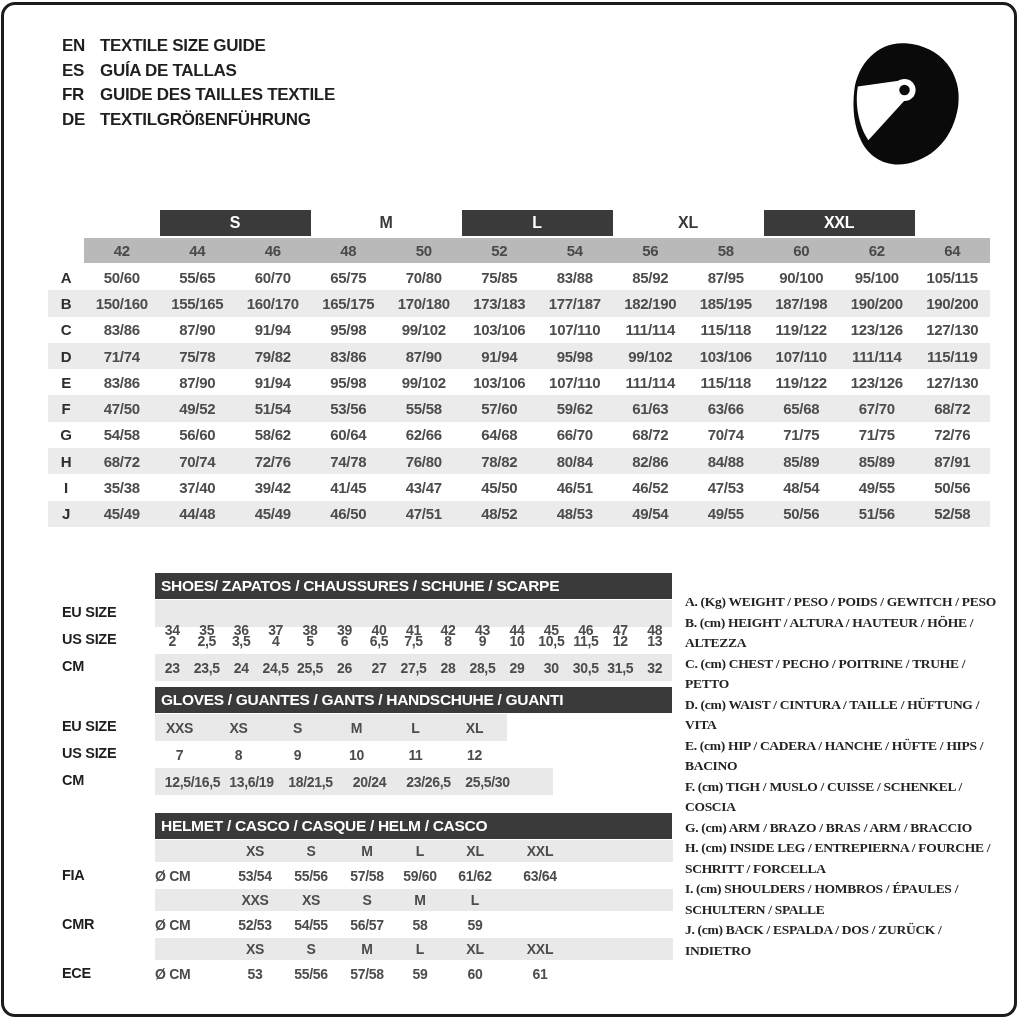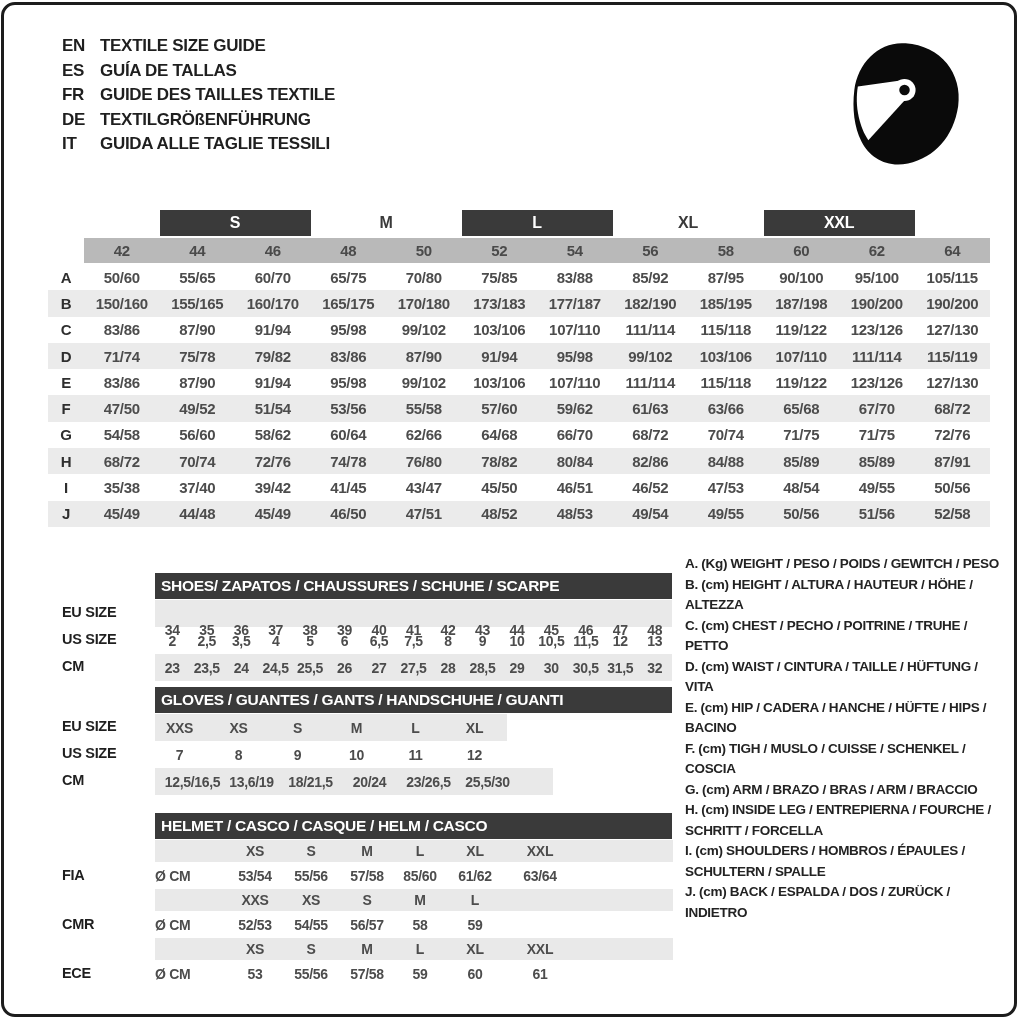--- a/index.html
+++ b/index.html
@@ -31,21 +31,21 @@
   .letter{text-align:center;font-weight:700;font-size:15px;color:#2e2e2e;}
 
   
   .bar{position:absolute;left:155px;width:517px;height:26px;background:#3a3a3a;color:#fff;
        font-weight:700;font-size:15.5px;line-height:26px;padding-left:6px;box-sizing:border-box;white-space:nowrap;}
   .side-label{position:absolute;left:62px;font-weight:700;font-size:14.5px;color:#1f1f1f;white-space:nowrap;text-align:center;}
   .row-strip{position:absolute;left:155px;background:#e9e9e9;}
   .mini-grid{position:absolute;display:grid;align-items:center;}
   .mini-grid .cell{font-size:14px;}
 
-  #legend{position:absolute;left:685px;top:554px;width:315px;}
+  #legend{position:absolute;left:685px;top:592px;width:315px;font-family:Liberation Serif, serif;}
   .legend-item{font-weight:700;font-size:13.5px;line-height:20.5px;color:#232323;white-space:normal;}
 </style>
 </head>
 <body>
 
 <div class="frame"></div>
 
 <div id="lang-block">
     <div class="lang-line">
       <div class="lang-code">EN</div>
@@ -55,24 +55,20 @@
       <div class="lang-code">ES</div>
       <div class="lang-title">GUÍA DE TALLAS</div>
     </div>
     <div class="lang-line">
       <div class="lang-code">FR</div>
       <div class="lang-title">GUIDE DES TAILLES TEXTILE</div>
     </div>
     <div class="lang-line">
       <div class="lang-code">DE</div>
       <div class="lang-title">TEXTILGRÖßENFÜHRUNG</div>
-    </div>
-    <div class="lang-line">
-      <div class="lang-code">IT</div>
-      <div class="lang-title">GUIDA ALLE TAGLIE TESSILI</div>
     </div>
   </div>
 
 <div id="helmet-icon">
   <svg viewBox="0 0 120 120" width="140" height="160" preserveAspectRatio="xMidYMid meet">
     <path d="M58 8 C88 10 107 34 103 62 C99 88 83 106 60 111 C42 115 27 106 20 92 C14 80 12 64 14 48 C17 24 36 6 58 8 Z" fill="#0a0a0a"></path>
     <path d="M17 45 L52 40 C61 40 64 49 58 56 L26 91 C19 81 14 63 17 45 Z" fill="#ffffff"></path>
     <circle cx="57" cy="48" r="9.5" fill="#ffffff"></circle>
     <circle cx="57" cy="48" r="4.5" fill="#0a0a0a"></circle>
   </svg>
@@ -358,21 +354,21 @@
       <div class="cell">L</div>
       <div class="cell">XL</div>
       <div class="cell">XXL</div>
     </div>
     <div class="side-label" style="top: 867px;">FIA</div>
     <div class="mini-grid" style="left: 155px; top: 862px; width: 420px; height: 27px; grid-template-columns: 72px 56px 56px 56px 50px 60px 70px;">
       <div class="cell" style="text-align: left;">Ø CM</div>
       <div class="cell">53/54</div>
       <div class="cell">55/56</div>
       <div class="cell">57/58</div>
-      <div class="cell">85/60</div>
+      <div class="cell">59/60</div>
       <div class="cell">61/62</div>
       <div class="cell">63/64</div>
     </div>
     <div class="row-strip" style="top: 889px; width: 518px; height: 22px;"></div>
     <div class="mini-grid" style="left: 155px; top: 889px; width: 420px; height: 22px; grid-template-columns: 72px 56px 56px 56px 50px 60px 70px;">
       <div class="cell"></div>
       <div class="cell">XXS</div>
       <div class="cell">XS</div>
       <div class="cell">S</div>
       <div class="cell">M</div>

